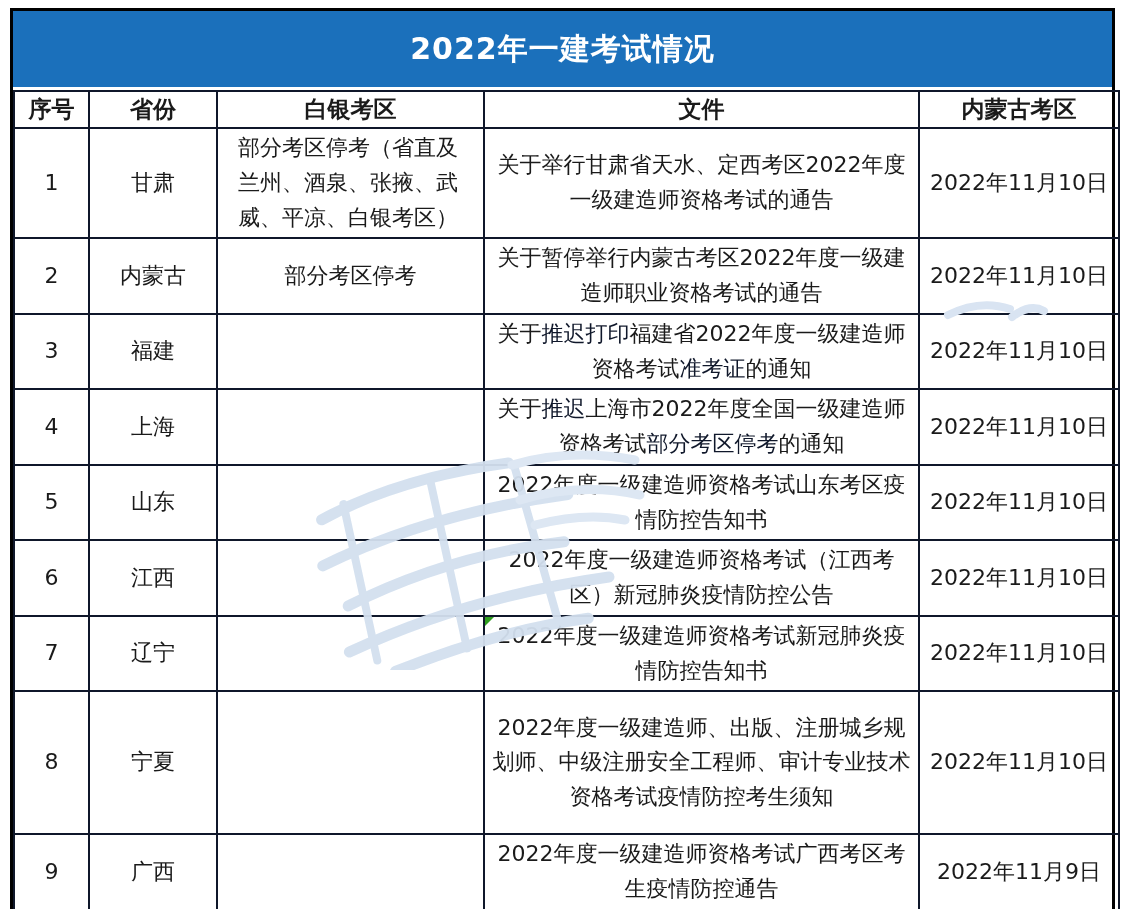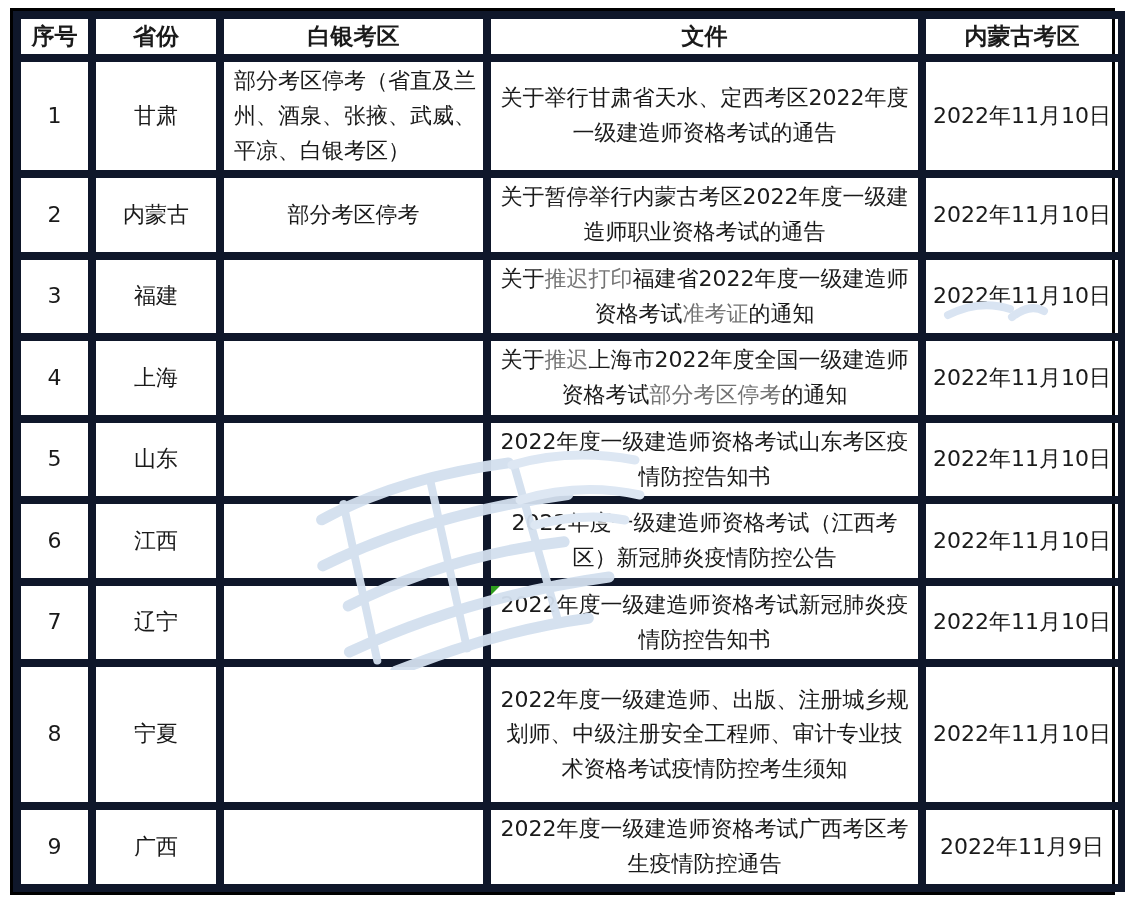--- a/index.html
+++ b/index.html
@@ -30,21 +30,21 @@
     font-size: 30px;
     font-weight: bold;
     letter-spacing: 1px;
   }
   table {
     width: 100%;
     border-collapse: collapse;
     table-layout: fixed;
   }
   th, td {
-    border: 8px solid #0f172a;
+    border: 2px solid #0f172a;
     padding: 2px 6px;
     text-align: center;
     vertical-align: middle;
   }
   th {
     font-size: 23px;
     font-weight: bold;
     height: 35px;
   }
   td { font-size: 22px; line-height: 1.58; }
@@ -55,43 +55,46 @@
   col.c-date { width: 200px; }
   tbody tr:nth-child(1) { height: 110px; }
   tbody tr:nth-child(2),
   tbody tr:nth-child(3),
   tbody tr:nth-child(4),
   tbody tr:nth-child(5),
   tbody tr:nth-child(6),
   tbody tr:nth-child(9) { height: 75px; }
   tbody tr:nth-child(7) { height: 72px; }
   tbody tr:nth-child(8) { height: 143px; }
-  tbody tr:nth-child(1) td.col-area { text-align: left; padding-left: 10px; }
+  tbody tr:nth-child(1) td.col-area { text-align: left; padding-left: 20px; }
   td.col-file { position: relative; }
-  span.red { color: #737373; }
+  span.red { color: #0f172a; }
   .err-marker {
     position: absolute;
     left: 0; top: 0;
     width: 0; height: 0;
     border-top: 9px solid #2f9e1e;
     border-right: 9px solid transparent;
   }
   
   .watermark {
     position: absolute;
     pointer-events: none;
   }
   .wm-main { left: 300px; top: 445px; width: 340px; height: 225px; }
   .wm-frag1 { left: 940px; top: 293px; width: 110px; height: 32px; }
   .wm-frag2 { left: 500px; top: 440px; width: 150px; height: 95px; }
 </style>
 </head>
 <body>
 
 <div class="sheet">
+  <div class="title-bar">
+    <span>2022年一建考试情况</span>
+  </div>
   <table>
     <colgroup>
       <col class="c-no">
         <col class="c-prov">
         <col class="c-area">
         <col class="c-file">
         <col class="c-date">
     </colgroup>
     <thead>
       <tr>

